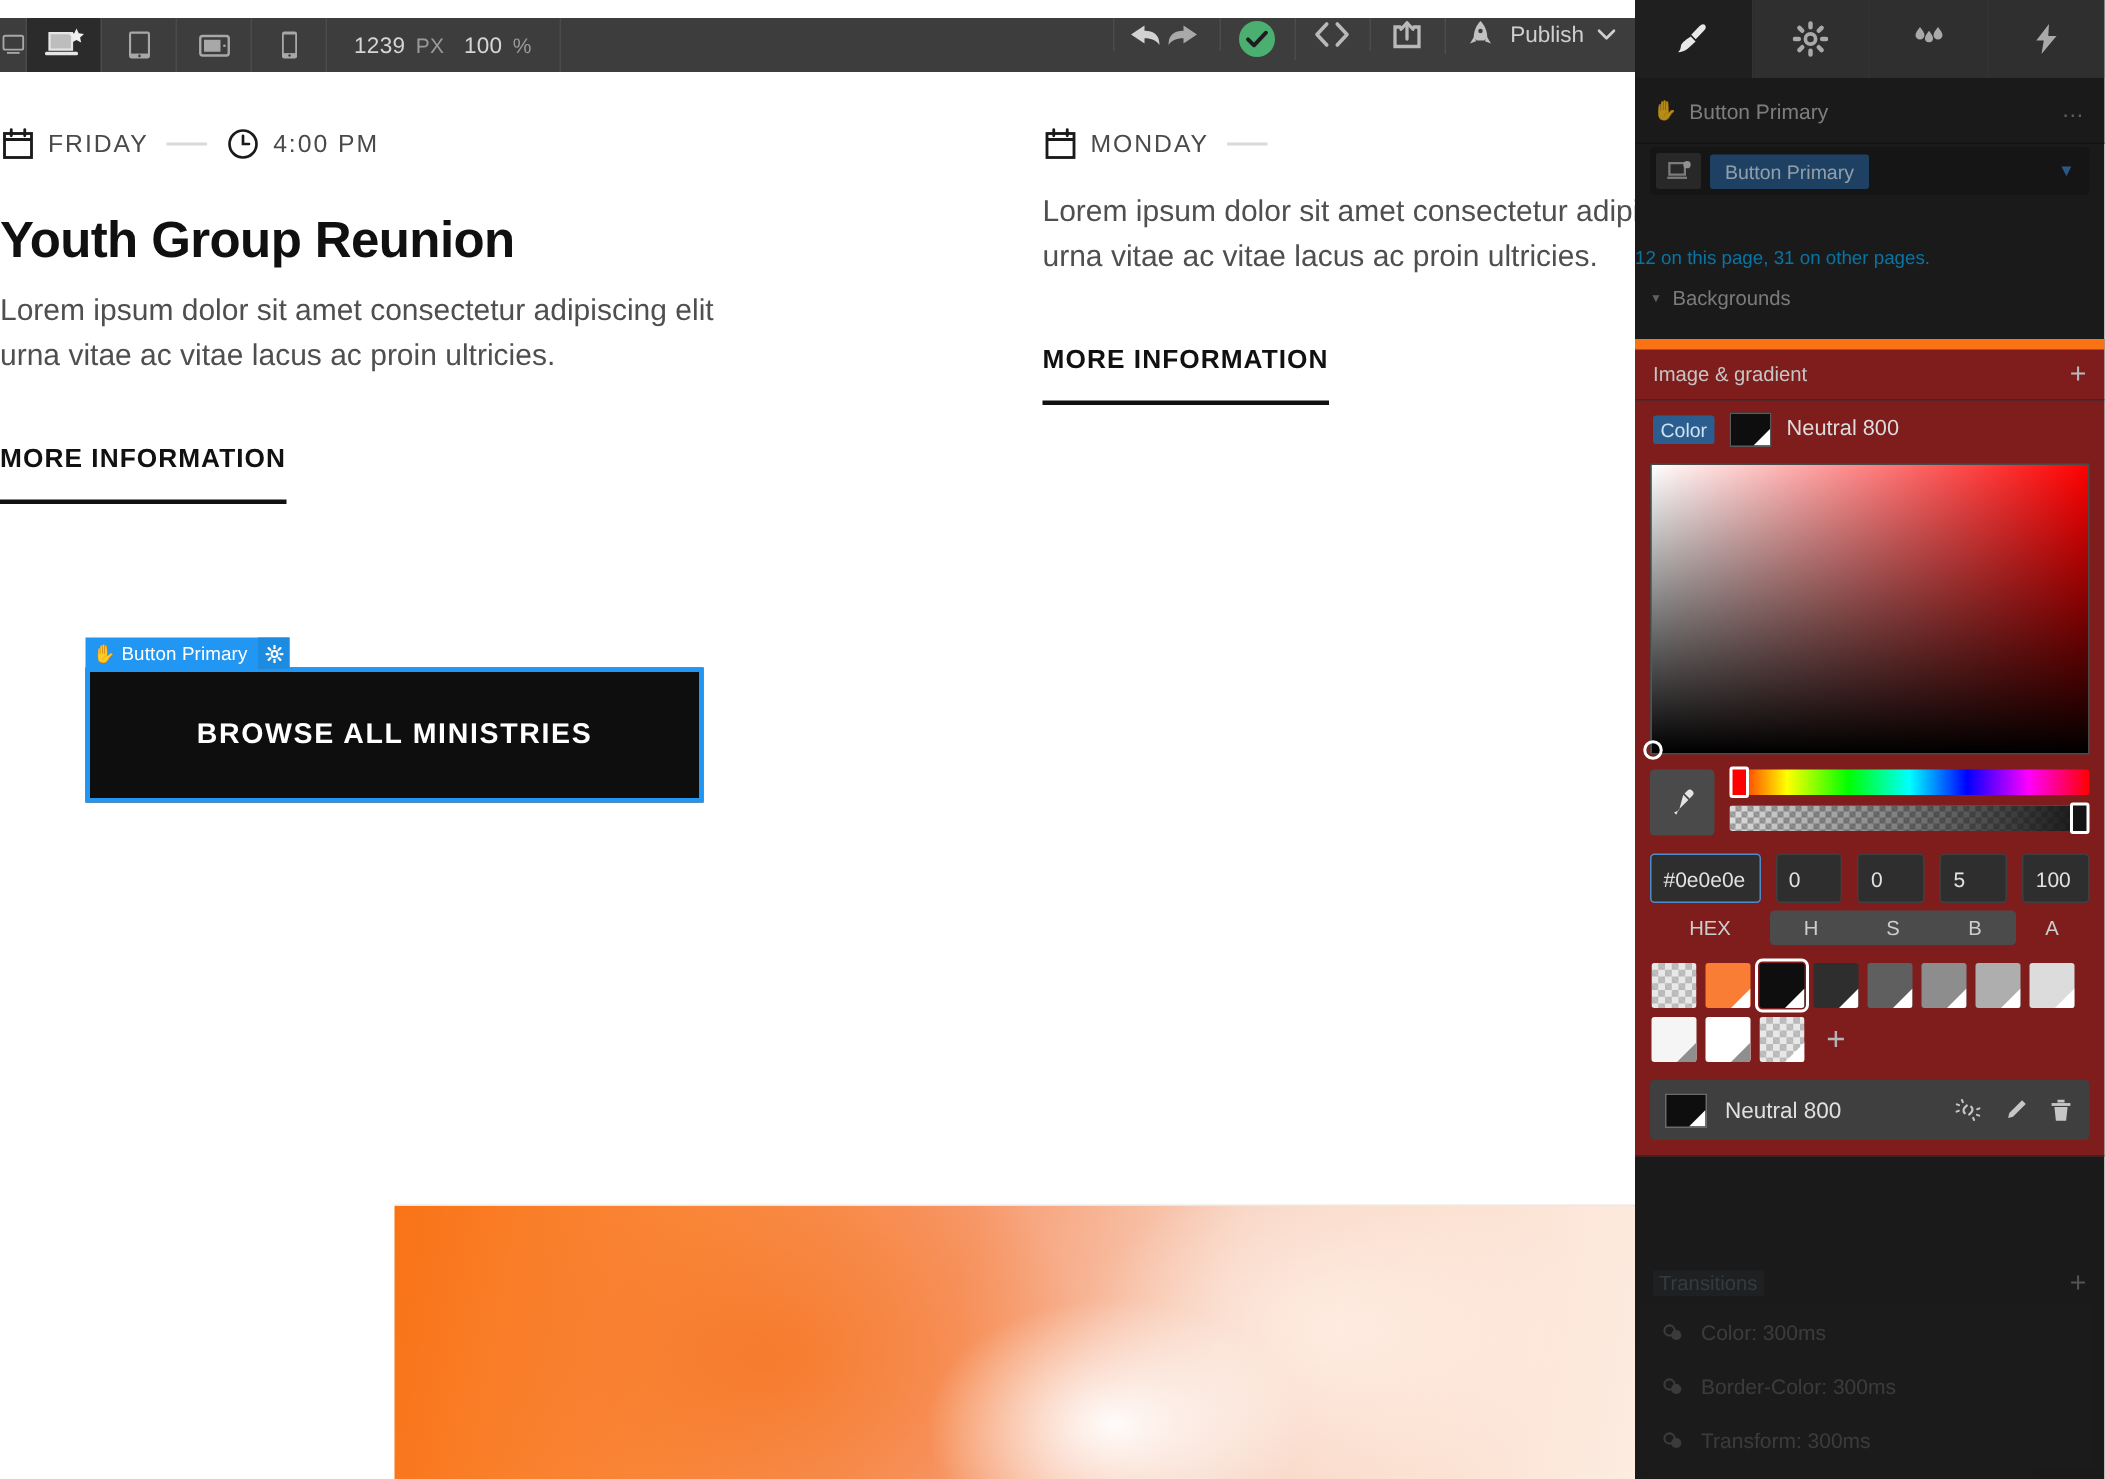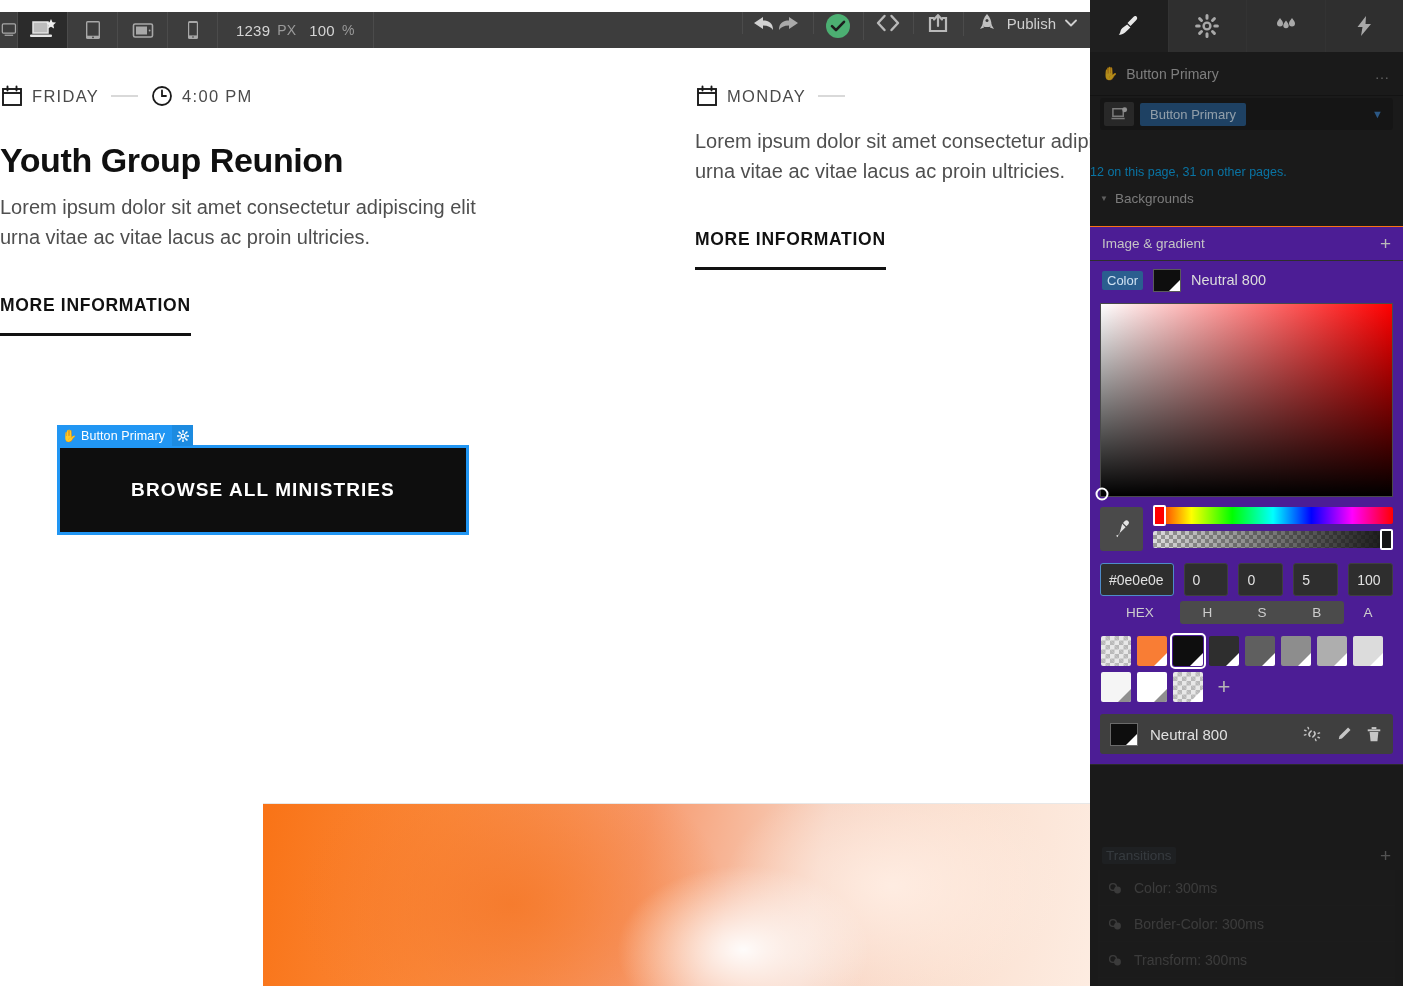--- a/index.html
+++ b/index.html
@@ -151,22 +151,22 @@
 
   .sec-head {
     display: flex; align-items: center; gap: 7px;
     padding: 8px 12px 6px 10px; color: #b0b0b0; font-size: 13.5px;
   }
   .sec-head .chev { font-size: 8px; color: #8a8a8a; }
 
   
   .popover {
     position: absolute; left: 0; top: 226px; width: 313px;
-    background: #4c1d95;
-    border-top: 1px solid #f97316; border-bottom: 1px solid #2a2a2a;
+    background: #7f1d1d;
+    border-top: 7px solid #f97316; border-bottom: 1px solid #2a2a2a;
     z-index: 5;
   }
   .pop-row {
     display: flex; align-items: center; justify-content: space-between;
     height: 34px; padding: 0 12px; border-bottom: 1px solid #2e2e2e;
     color: #c5c5c5; font-size: 13.5px;
   }
   .plus { color: #b9b9b9; font-size: 19px; line-height: 1; cursor: pointer; }
   .pop-color-row {
     display: flex; align-items: center; gap: 10px;

